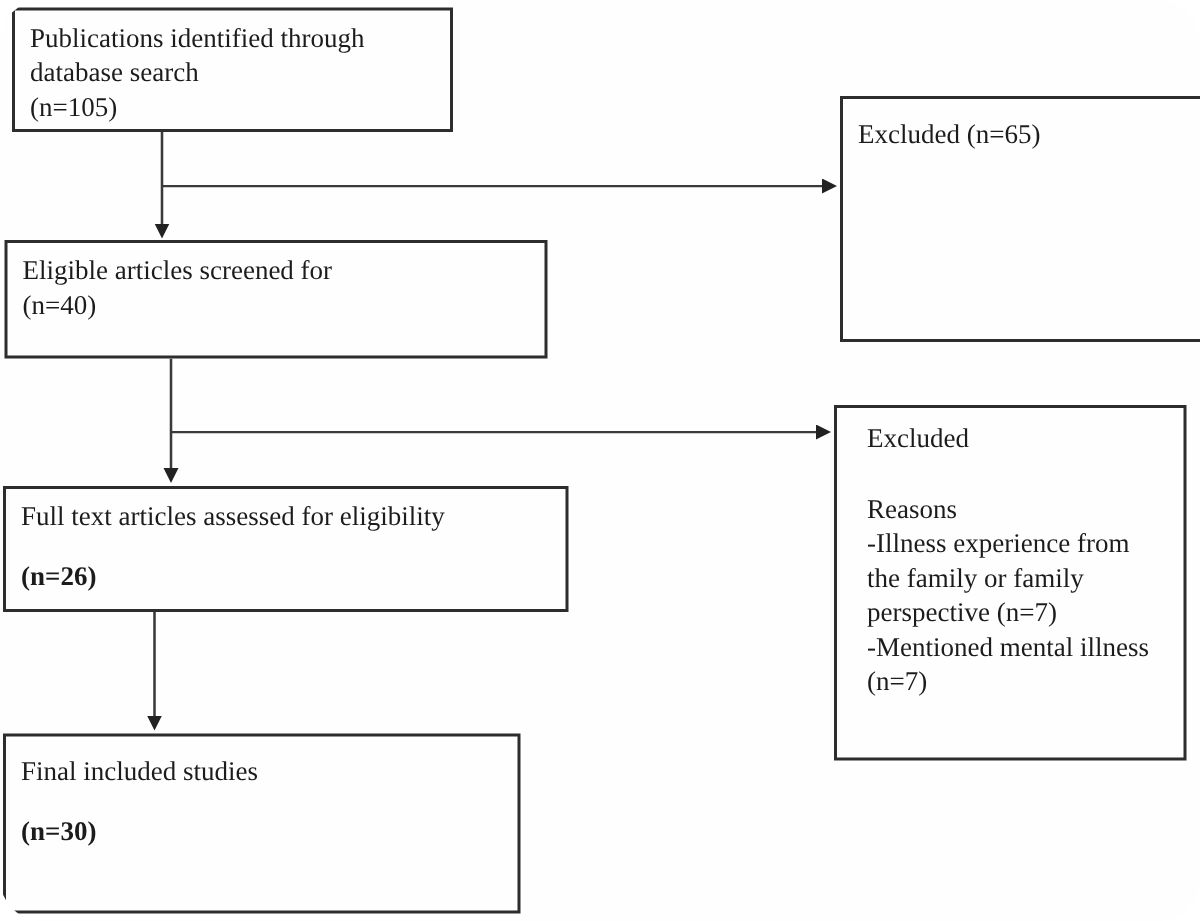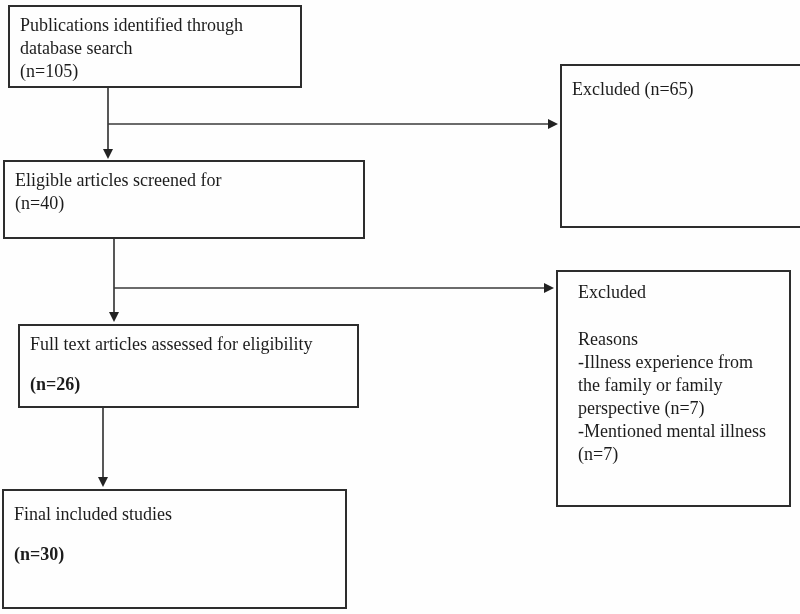--- a/index.html
+++ b/index.html
@@ -8,20 +8,21 @@
     background: #ffffff;
   }
   .canvas {
     position: relative;
     width: 800px;
     height: 614px;
     background: #fefefe;
     font-family: "Liberation Serif", "DejaVu Serif", serif;
     color: #1c1c1c;
     overflow: hidden;
+    border-radius: 28px;
   }
   .connectors {
     position: absolute;
     left: 0;
     top: 0;
     width: 800px;
     height: 614px;
     pointer-events: none;
   }
   .box {
@@ -37,21 +38,21 @@
     margin-top: 17px;
     font-weight: bold;
   }
   .box .big-gap-line {
     margin-top: 24px;
   }
   #box-publications { left: 8px;  top: 5px;   width: 294px; height: 83px; }
   #box-excluded-1   { left: 560px; top: 64px;  width: 254px; height: 164px; padding-top: 12px; }
   #box-eligible     { left: 3px;  top: 160px; width: 362px; height: 79px; }
   #box-excluded-2   { left: 556px; top: 270px; width: 235px; height: 237px; padding-top: 9px; padding-left: 20px; }
-  #box-fulltext     { left: 18px;  top: 324px; width: 341px; height: 84px; }
+  #box-fulltext     { left: 2px;  top: 324px; width: 377px; height: 84px; }
   #box-final        { left: 2px;  top: 489px; width: 345px; height: 120px; padding-top: 12px; }
 </style>
 </head>
 <body>
 
 <div class="canvas">
 
   <svg class="connectors" viewBox="0 0 800 614" xmlns="http://www.w3.org/2000/svg">
     <defs>
       <marker id="arrowhead" markerUnits="userSpaceOnUse" markerWidth="11" markerHeight="11" refX="2" refY="5" orient="auto">

